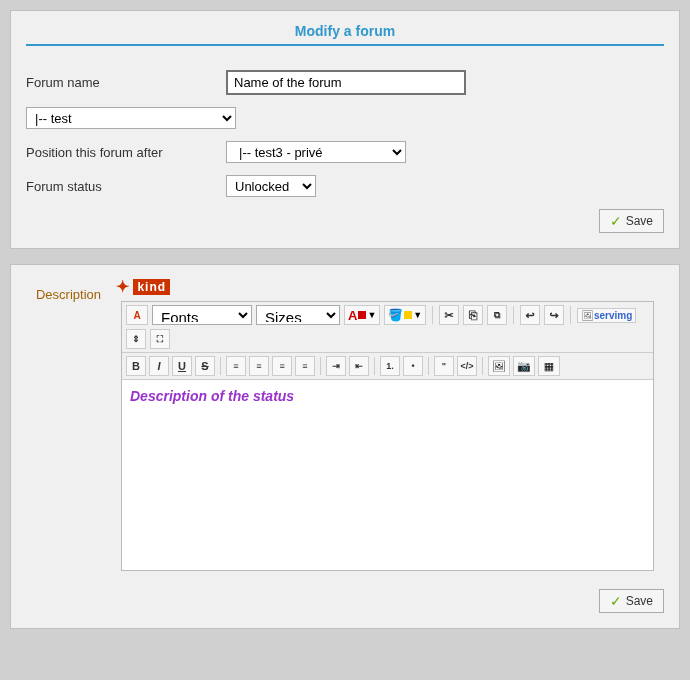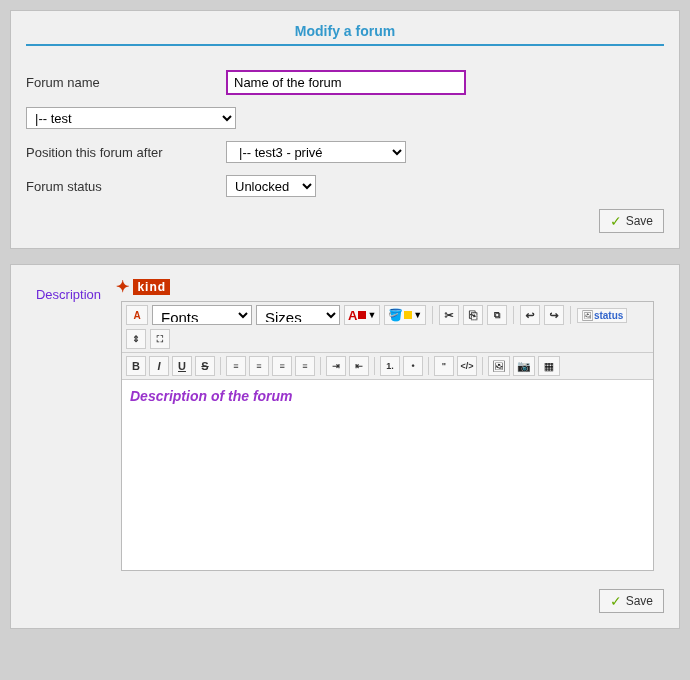--- a/index.html
+++ b/index.html
@@ -46,21 +46,21 @@
 
     select {
       border: 1px solid #aaa;
       background: #fff;
       padding: 2px 4px;
       font-size: 13px;
       height: 22px;
     }
 
     input[type="text"] {
-      border: 2px solid #a21caf;
+      border: 2px solid #737373;
       background: #fff;
       padding: 3px 6px;
       font-size: 13px;
       width: 240px;
       outline: none;
     }
 
     .kind-select {
       width: 90px;
     }
@@ -220,21 +220,21 @@
     }
 
     .description-row {
       display: flex;
       align-items: flex-start;
     }
 
     .desc-label {
       width: 85px;
       padding-top: 10px;
-      color: #6d28d9;
+      color: #a16207;
       text-align: center;
     }
 
     .desc-editor {
       flex: 1;
     }
 
     .align-btn {
       font-size: 9px;
     }
@@ -370,21 +370,21 @@
 
           <div class="tb-separator"></div>
 
           <button class="tb-btn" title="Undo">↩</button>
           <button class="tb-btn" title="Redo">↪</button>
 
           <div class="tb-separator"></div>
 
           <span class="servimg-logo">
             <span style="font-size:10px;">🖼</span>
-            <span class="servimg-s">status</span>
+            <span class="servimg-s">servimg</span>
           </span>
 
           <button class="tb-btn" style="font-size:9px;">⇕</button>
           <button class="tb-btn" style="font-size:9px;">⛶</button>
         </div>
 
         <div class="editor-toolbar-2">
           <button class="tb-btn" style="font-weight:bold;">B</button>
           <button class="tb-btn" style="font-style:italic;">I</button>
           <button class="tb-btn" style="text-decoration:underline;">U</button>
@@ -413,21 +413,21 @@
           <button class="tb-btn" style="font-size:9px;">&lt;/&gt;</button>
 
           <div class="tb-separator"></div>
 
           <button class="image-btn" style="font-size:11px;">🖼</button>
           <button class="image-btn" style="font-size:11px;">📷</button>
           <button class="image-btn" style="font-size:11px;">▦</button>
         </div>
 
         <div class="editor-content" contenteditable="true" style="">
-          <span class="editor-placeholder">Description of the forum</span>
+          <span class="editor-placeholder">Description of the status</span>
         </div>
       </div>
     </div>
   </div>
 
   <div class="save-row">
     <button class="save-btn">
       <span class="save-icon">✓</span>
       <span>Save</span>
     </button>

